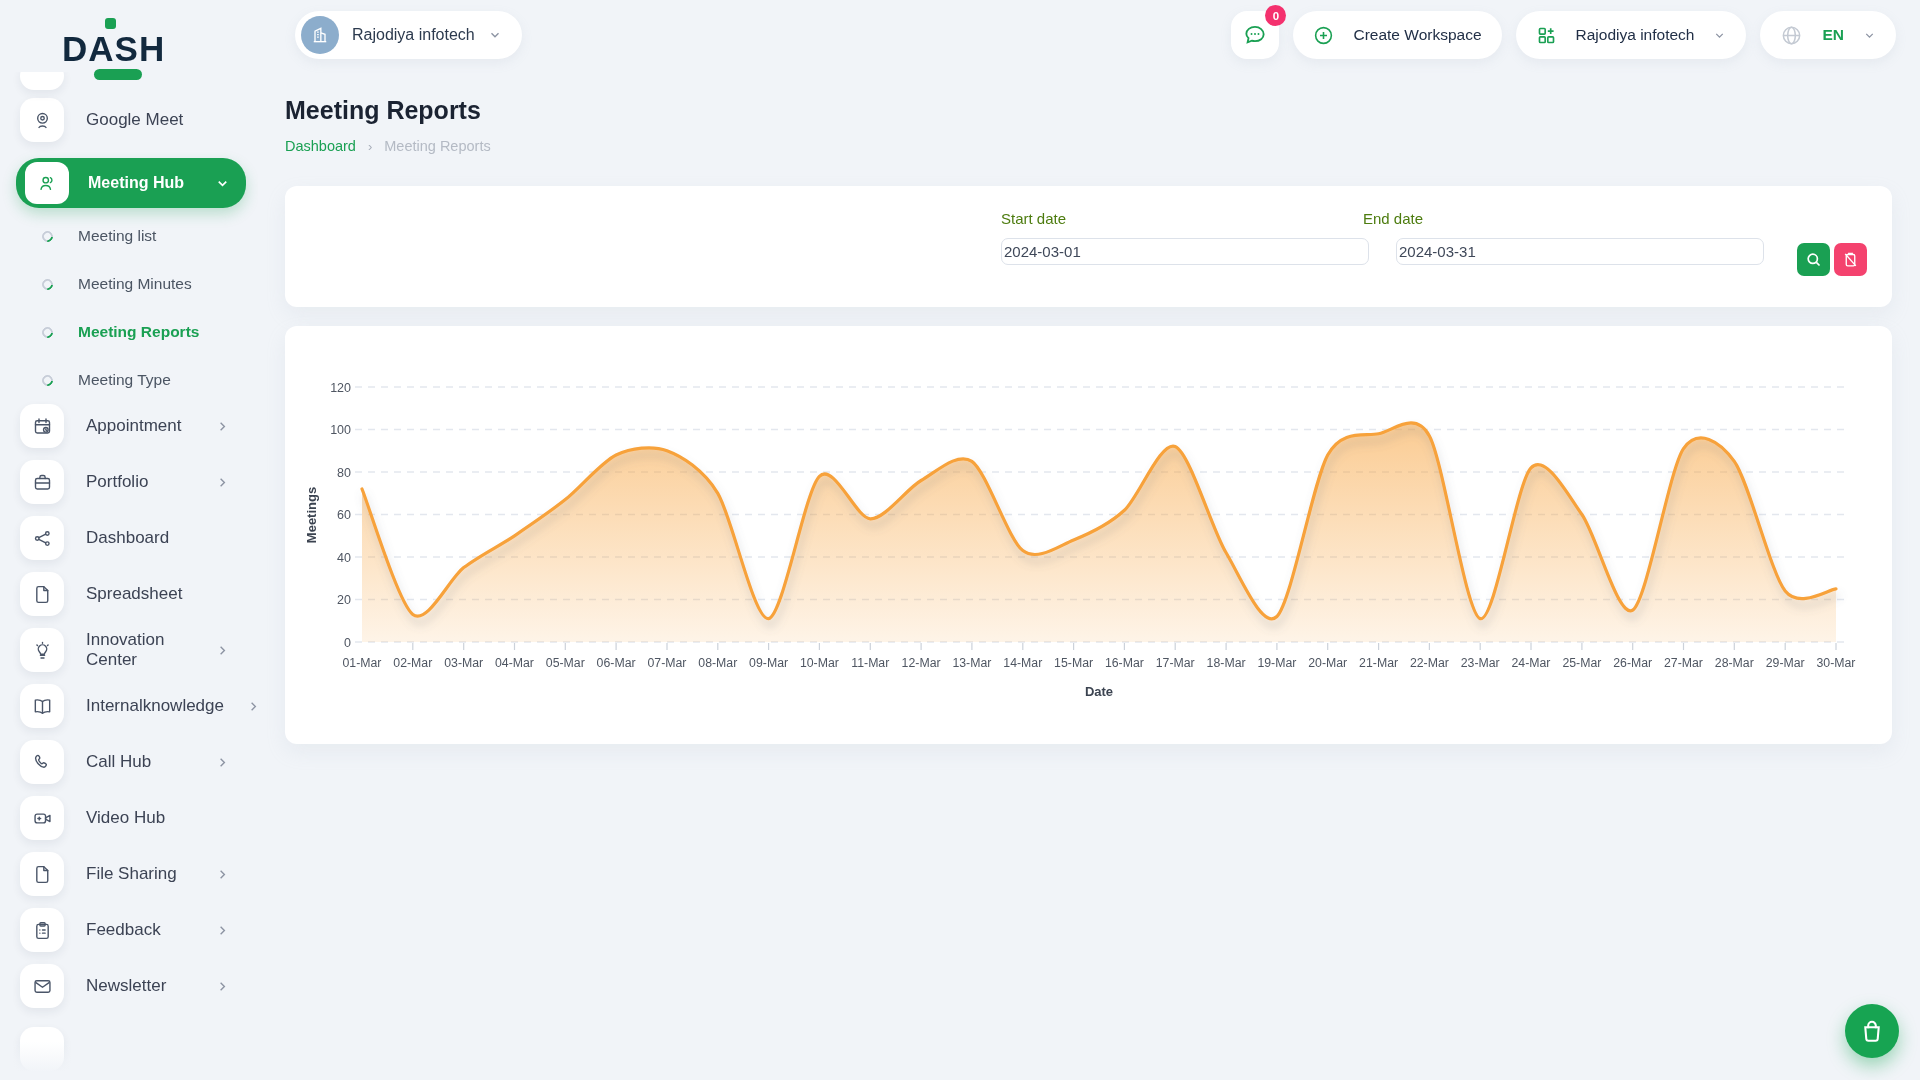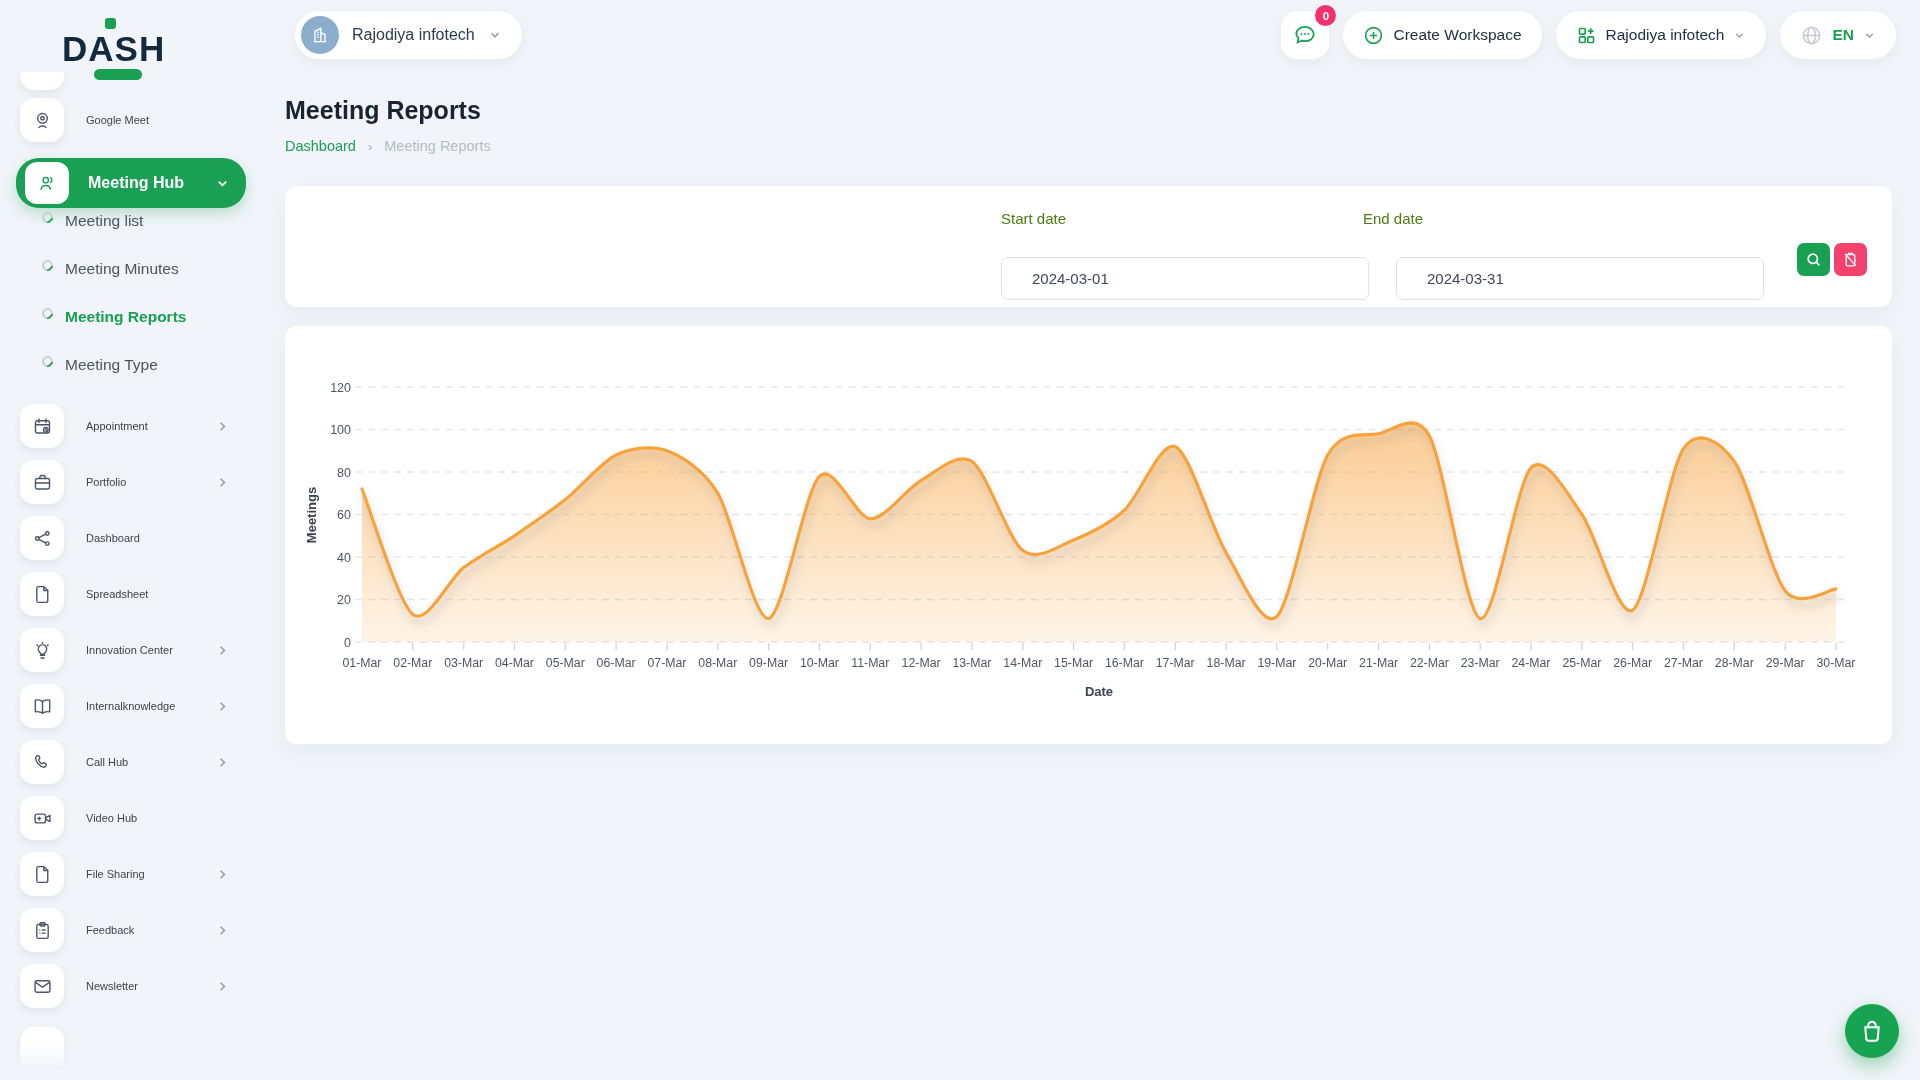--- a/index.html
+++ b/index.html
@@ -20,66 +20,66 @@
                display:flex; align-items:center; justify-content:center; }
   .ws-name { font-size:16px; color:#2c3a4e; font-weight:500; }
 
   .header-right { position:absolute; right:24px; top:11px; display:flex; gap:14px; align-items:center; }
   .icon-tile { width:48px; height:48px; border-radius:16px; background:#fff; position:relative;
                display:flex; align-items:center; justify-content:center; cursor:pointer;
                box-shadow:0 4px 12px rgba(150,165,185,.12); }
   .badge { position:absolute; top:-6px; right:-7px; min-width:21px; height:21px; padding:0 5px;
            border-radius:11px; background:#f4316e; color:#fff; font-size:11.5px; font-weight:700;
            display:flex; align-items:center; justify-content:center; }
-  .hbtn { padding:6px 20px; gap:9px; font-size:15.5px; color:#223047; font-weight:500; cursor:pointer; }
+  .hbtn { padding:6px 20px; gap:19px; font-size:15.5px; color:#223047; font-weight:500; cursor:pointer; }
   .hbtn .lang { color:#1aa053; font-weight:700; }
 
   
   .sidebar { position:absolute; left:0; top:72px; width:258px; height:1008px; overflow:hidden; }
   .tile { width:44px; height:44px; border-radius:14px; background:#fff; flex:0 0 44px;
           display:flex; align-items:center; justify-content:center; color:#4a5568;
           box-shadow:0 4px 10px rgba(35,48,68,.07); }
   .partial-top { position:absolute; top:-10px; left:20px; width:44px; height:28px;
                  background:#fff; border-radius:14px; box-shadow:0 4px 10px rgba(35,48,68,.07); }
   .partial-bottom { margin:19px 0 0 20px; width:44px; height:44px; border-radius:14px; background:#fff;
                     box-shadow:0 4px 10px rgba(35,48,68,.07); }
   .nav-item { display:flex; align-items:center; padding-left:20px; gap:22px;
               height:44px; margin-bottom:12px; cursor:pointer; }
-  .nav-label { font-size:11px; color:#3c4354; font-weight:500; }
+  .nav-label { font-size:17px; color:#3c4354; font-weight:500; }
   .nav-chevron { margin-left:auto; margin-right:28px; color:#8d94a3; display:flex; }
   .nav-active-pill { margin:16px 0 0 16px; width:230px; height:50px; background:#1aa053;
                      border-radius:23px; display:flex; align-items:center; padding-left:9px;
                      gap:19px; cursor:pointer; margin-bottom:0;
                      box-shadow:0 6px 14px rgba(26,160,83,.25); }
   .nav-active-pill .tile { width:42px; height:42px; border-radius:12px; color:#1aa053; box-shadow:none; }
   .nav-active-pill .nav-label { color:#fff; font-weight:700; font-size:16px; }
   .nav-active-pill .nav-chevron { color:#fff; margin-right:16px; }
   .submenu { margin-top:4px; }
-  .sub-item { display:flex; height:48px; padding-left:42px; gap:12px; cursor:pointer; }
+  .sub-item { display:flex; align-items:center; height:48px; padding-left:42px; gap:25px; cursor:pointer; }
   .sub-bullet { width:11px; height:11px; border-radius:50%; border:2.5px solid #c7cdd8;
                 border-bottom-color:#1aa053; transform:rotate(-40deg); flex:0 0 11px; }
   .sub-label { font-size:15.5px; color:#4b5563; font-weight:500; }
   .sub-item.active .sub-label { color:#1aa053; font-weight:700; }
   .sidebar-fade { position:absolute; bottom:0; left:0; width:100%; height:38px;
                   background:linear-gradient(180deg, rgba(241,244,248,0), #f1f4f8 80%); pointer-events:none; }
 
   
   .page-title { position:absolute; left:285px; top:96px; font-size:25px; font-weight:700; color:#1b2332; }
   .breadcrumb { position:absolute; left:285px; top:138px; font-size:14.5px; display:flex; gap:12px; align-items:center; }
   .crumb-link { color:#1aa053; cursor:pointer; }
   .crumb-sep { color:#a8aeb9; font-size:13px; }
   .crumb-current { color:#b4bac4; }
 
   .card { position:absolute; background:#fff; border-radius:12px;
           box-shadow:0 8px 20px rgba(167,182,200,.14); }
   .filter-card { left:285px; top:186px; width:1607px; height:121px; }
   .field-label { position:absolute; top:24px; font-size:15px; color:#4d7c0f; font-weight:500; }
-  .date-input { position:absolute; top:52px; width:368px; height:43px; border:1px solid #dde2ea;
-                border-radius:7px; padding:0 30px; font-size:15px; color:#3f4859; background:#fff;
-                font-family:"Liberation Sans","DejaVu Sans",sans-serif; outline:none;margin-top:19px; }
+  .date-input { position:absolute; top:52px; width:368px; height:27px; border:1px solid #dde2ea;
+                border-radius:7px; padding:0 2px; font-size:15px; color:#3f4859; background:#fff;
+                font-family:"Liberation Sans","DejaVu Sans",sans-serif; outline:none; }
   .sq-btn { position:absolute; top:57px; width:33px; height:33px; border:none; border-radius:7px;
             display:flex; align-items:center; justify-content:center; cursor:pointer; color:#fff; }
   .btn-search { left:1512px; background:#1aa053; }
   .btn-reset  { left:1549px; background:#f4426e; }
 
   .chart-card { left:285px; top:326px; width:1607px; height:418px; }
   .chart-card svg { display:block; }
 
   .fab { position:absolute; left:1845px; top:1004px; width:54px; height:54px; border-radius:50%;
          background:#17a452; display:flex; align-items:center; justify-content:center;

